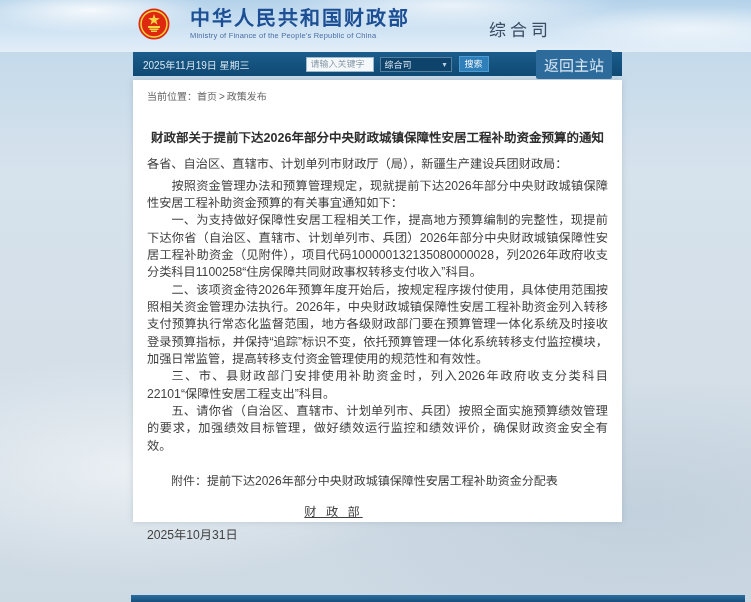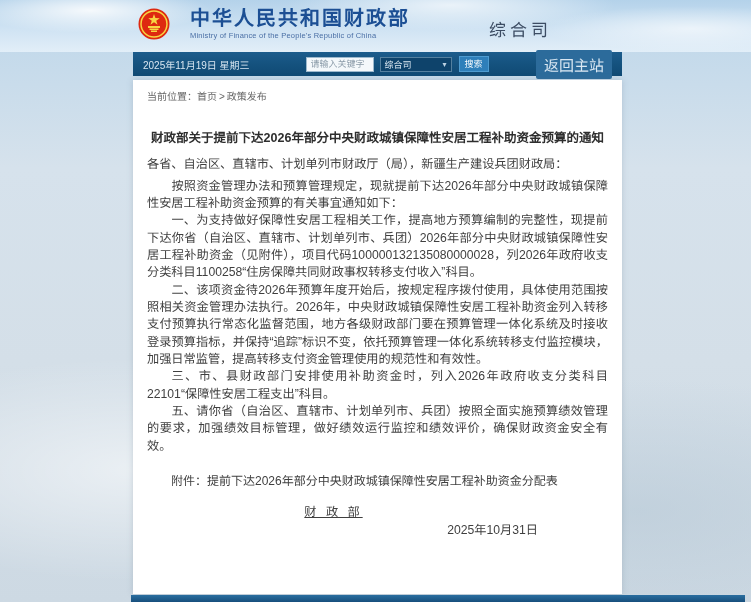--- a/index.html
+++ b/index.html
@@ -47,36 +47,36 @@
   .search-btn{
     margin-left:7px;width:30px;height:16px;background:#2e7fba;border:1px solid #4d9bd0;
     color:#fff;font-size:9px;line-height:14px;text-align:center;cursor:pointer;padding:0;
     font-family:"Liberation Sans","DejaVu Sans",sans-serif;
   }
   .home-link{
     margin-left:auto;background:#2c6b9b;color:#d9e7f2;font-size:15px;
     padding:4px 8px;border-radius:2px;text-decoration:none;cursor:pointer;
   }
   .content{
-    position:absolute;left:133px;top:80px;width:489px;height:514px;
+    position:absolute;left:133px;top:80px;width:489px;height:442px;
     background:#fff;box-sizing:border-box;padding:8px 14px 4px 14px;
     box-shadow:0 0 6px rgba(90,110,130,.25);
   }
   .breadcrumb{font-size:10px;color:#666;}
   .breadcrumb a{color:#666;text-decoration:none;cursor:pointer;}
   .breadcrumb .sep{margin:0 2px;}
   .article-title{
     font-size:12.5px;font-weight:bold;color:#2e2e2e;text-align:center;
     margin:24px 0 10px 0;letter-spacing:0;
   }
   .addressee{font-size:12.2px;color:#3f3f3f;margin:0 0 4px 0;line-height:1.45;}
   .para{font-size:12.2px;color:#3f3f3f;margin:0;line-height:1.42;text-indent:2em;text-align:justify;}
   .attach-note{font-size:12px;color:#3f3f3f;margin:16px 0 0 0;text-indent:2em;}
   .sig{font-size:12.2px;color:#3f3f3f;text-align:center;padding-right:88px;margin-top:14px;letter-spacing:3px;text-decoration:underline;}
-  .sig-date{font-size:12.2px;color:#3f3f3f;text-align:right;padding-right:70px;}
+  .sig-date{font-size:12.2px;color:#3f3f3f;text-align:left;padding-right:70px;margin-top:5px;}
   .footer-strip{
     position:absolute;left:131px;top:595px;width:614px;height:7px;
     background:linear-gradient(180deg,#2a6ea0,#174f7c);
   }
 </style>
 </head>
 <body>
 
 <div class="sky"></div>
 

